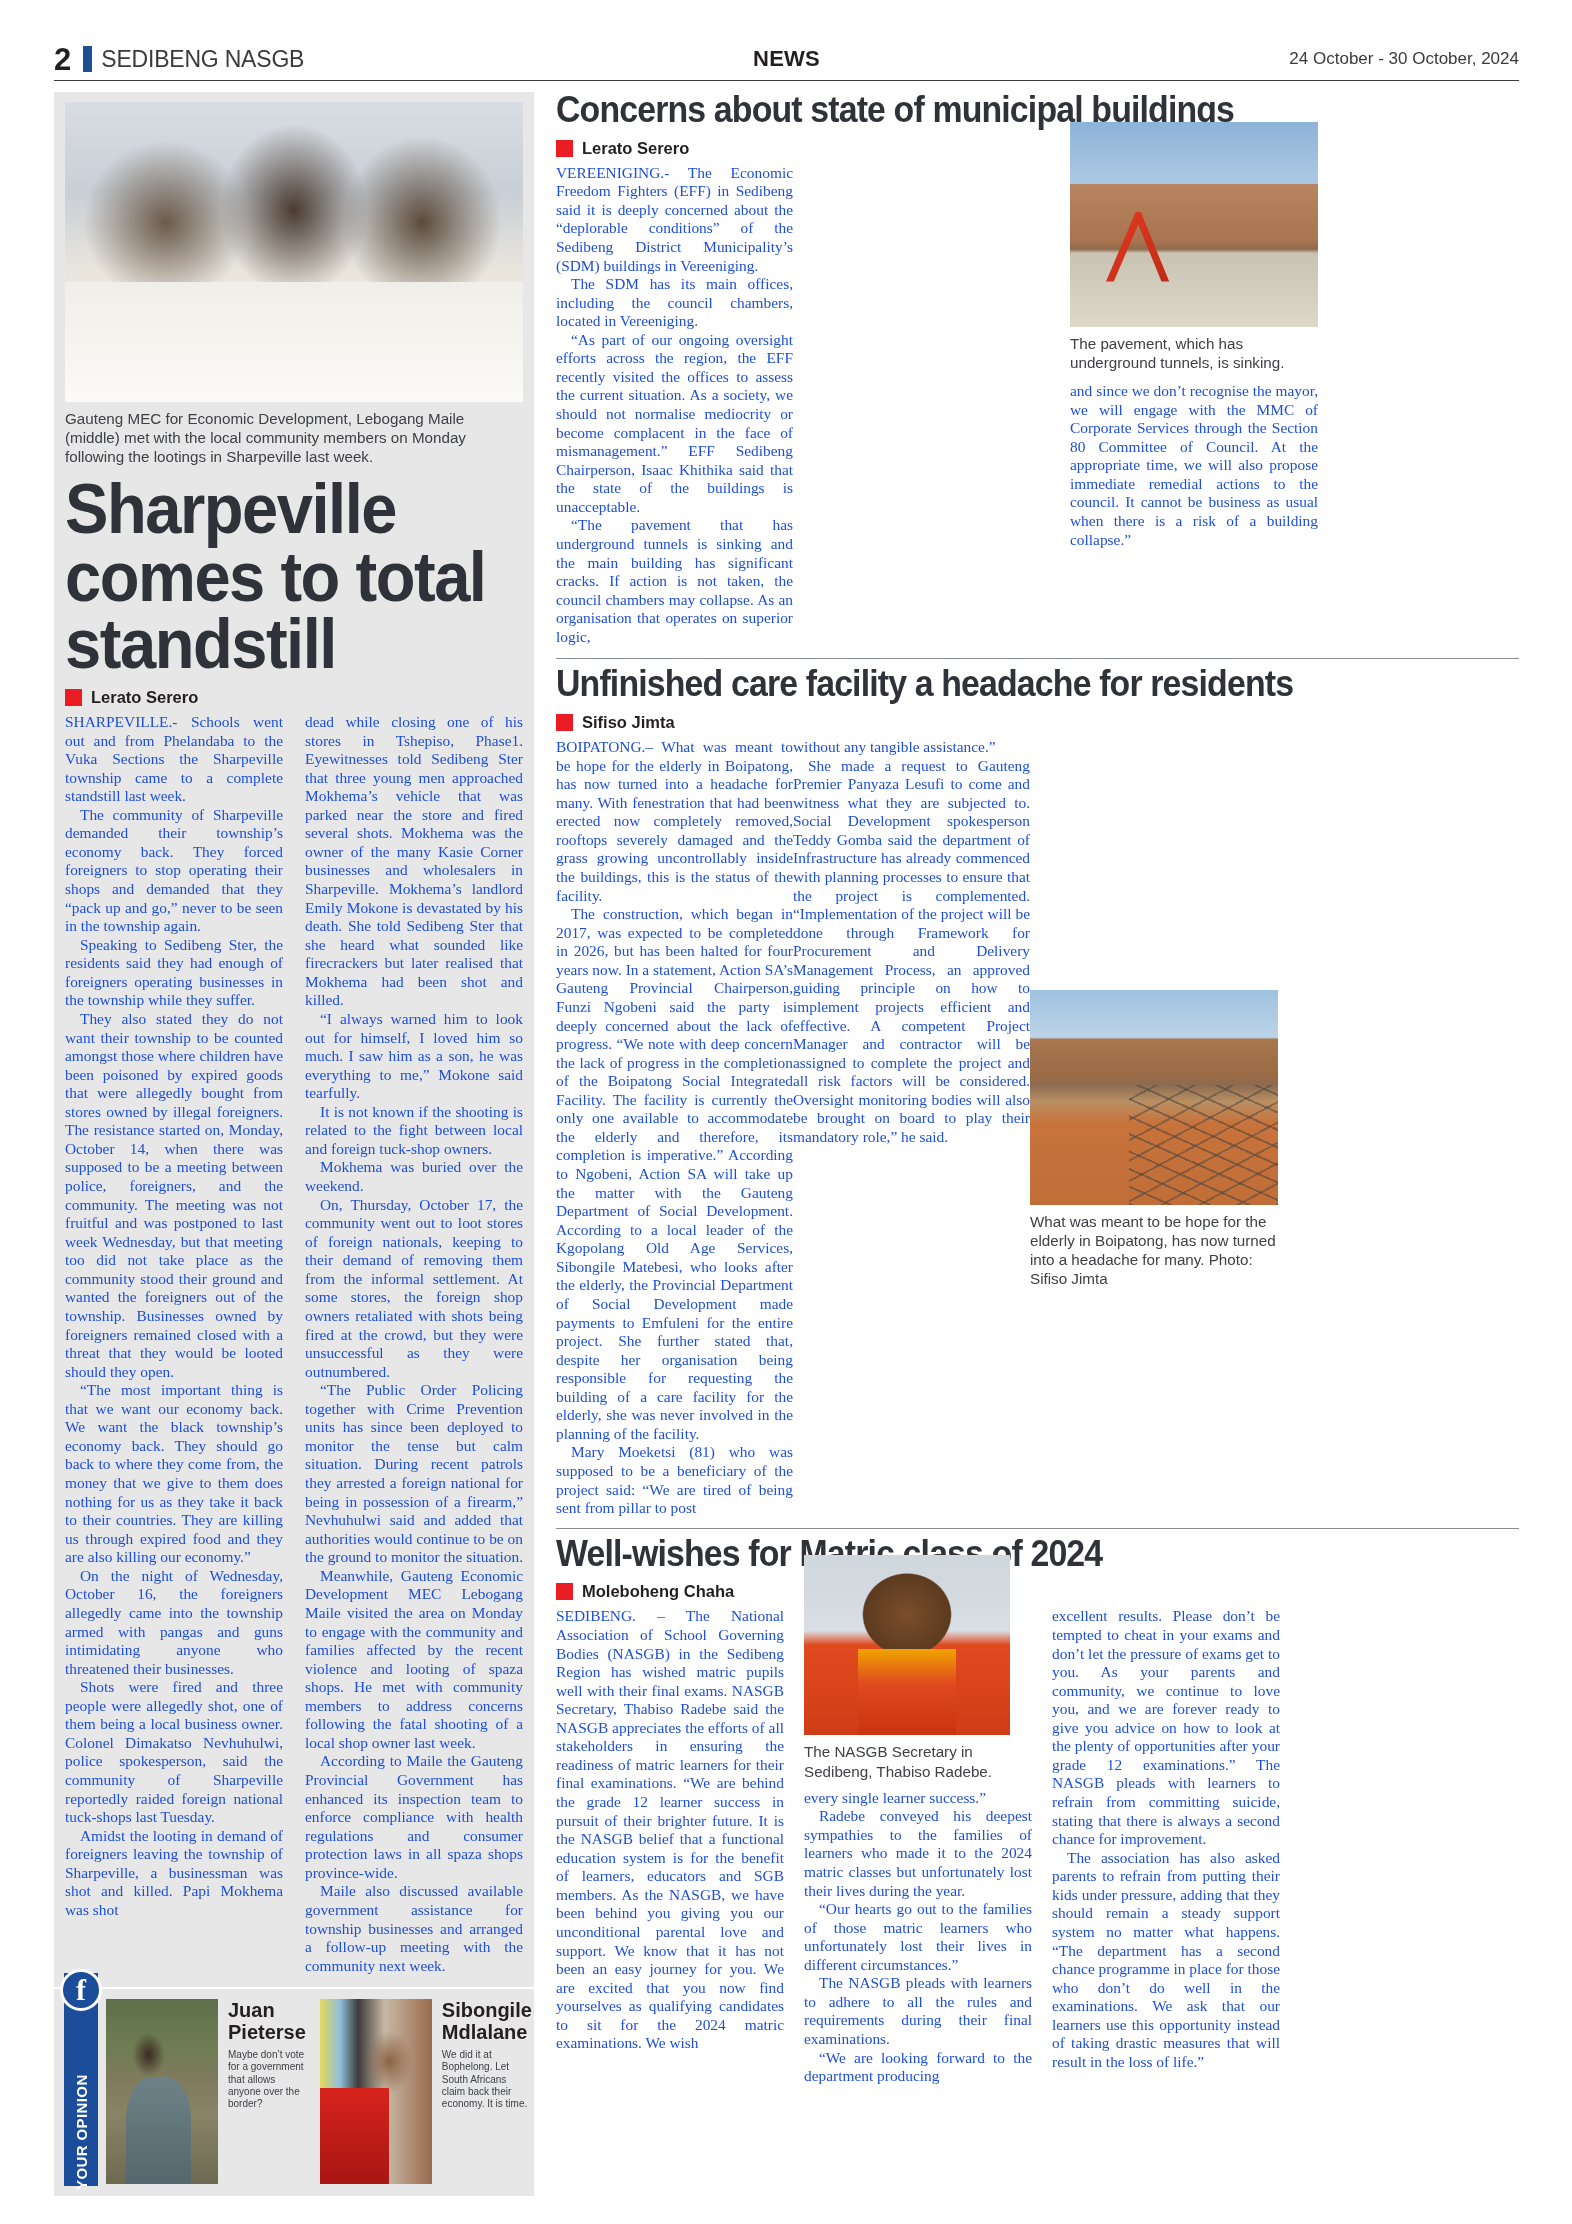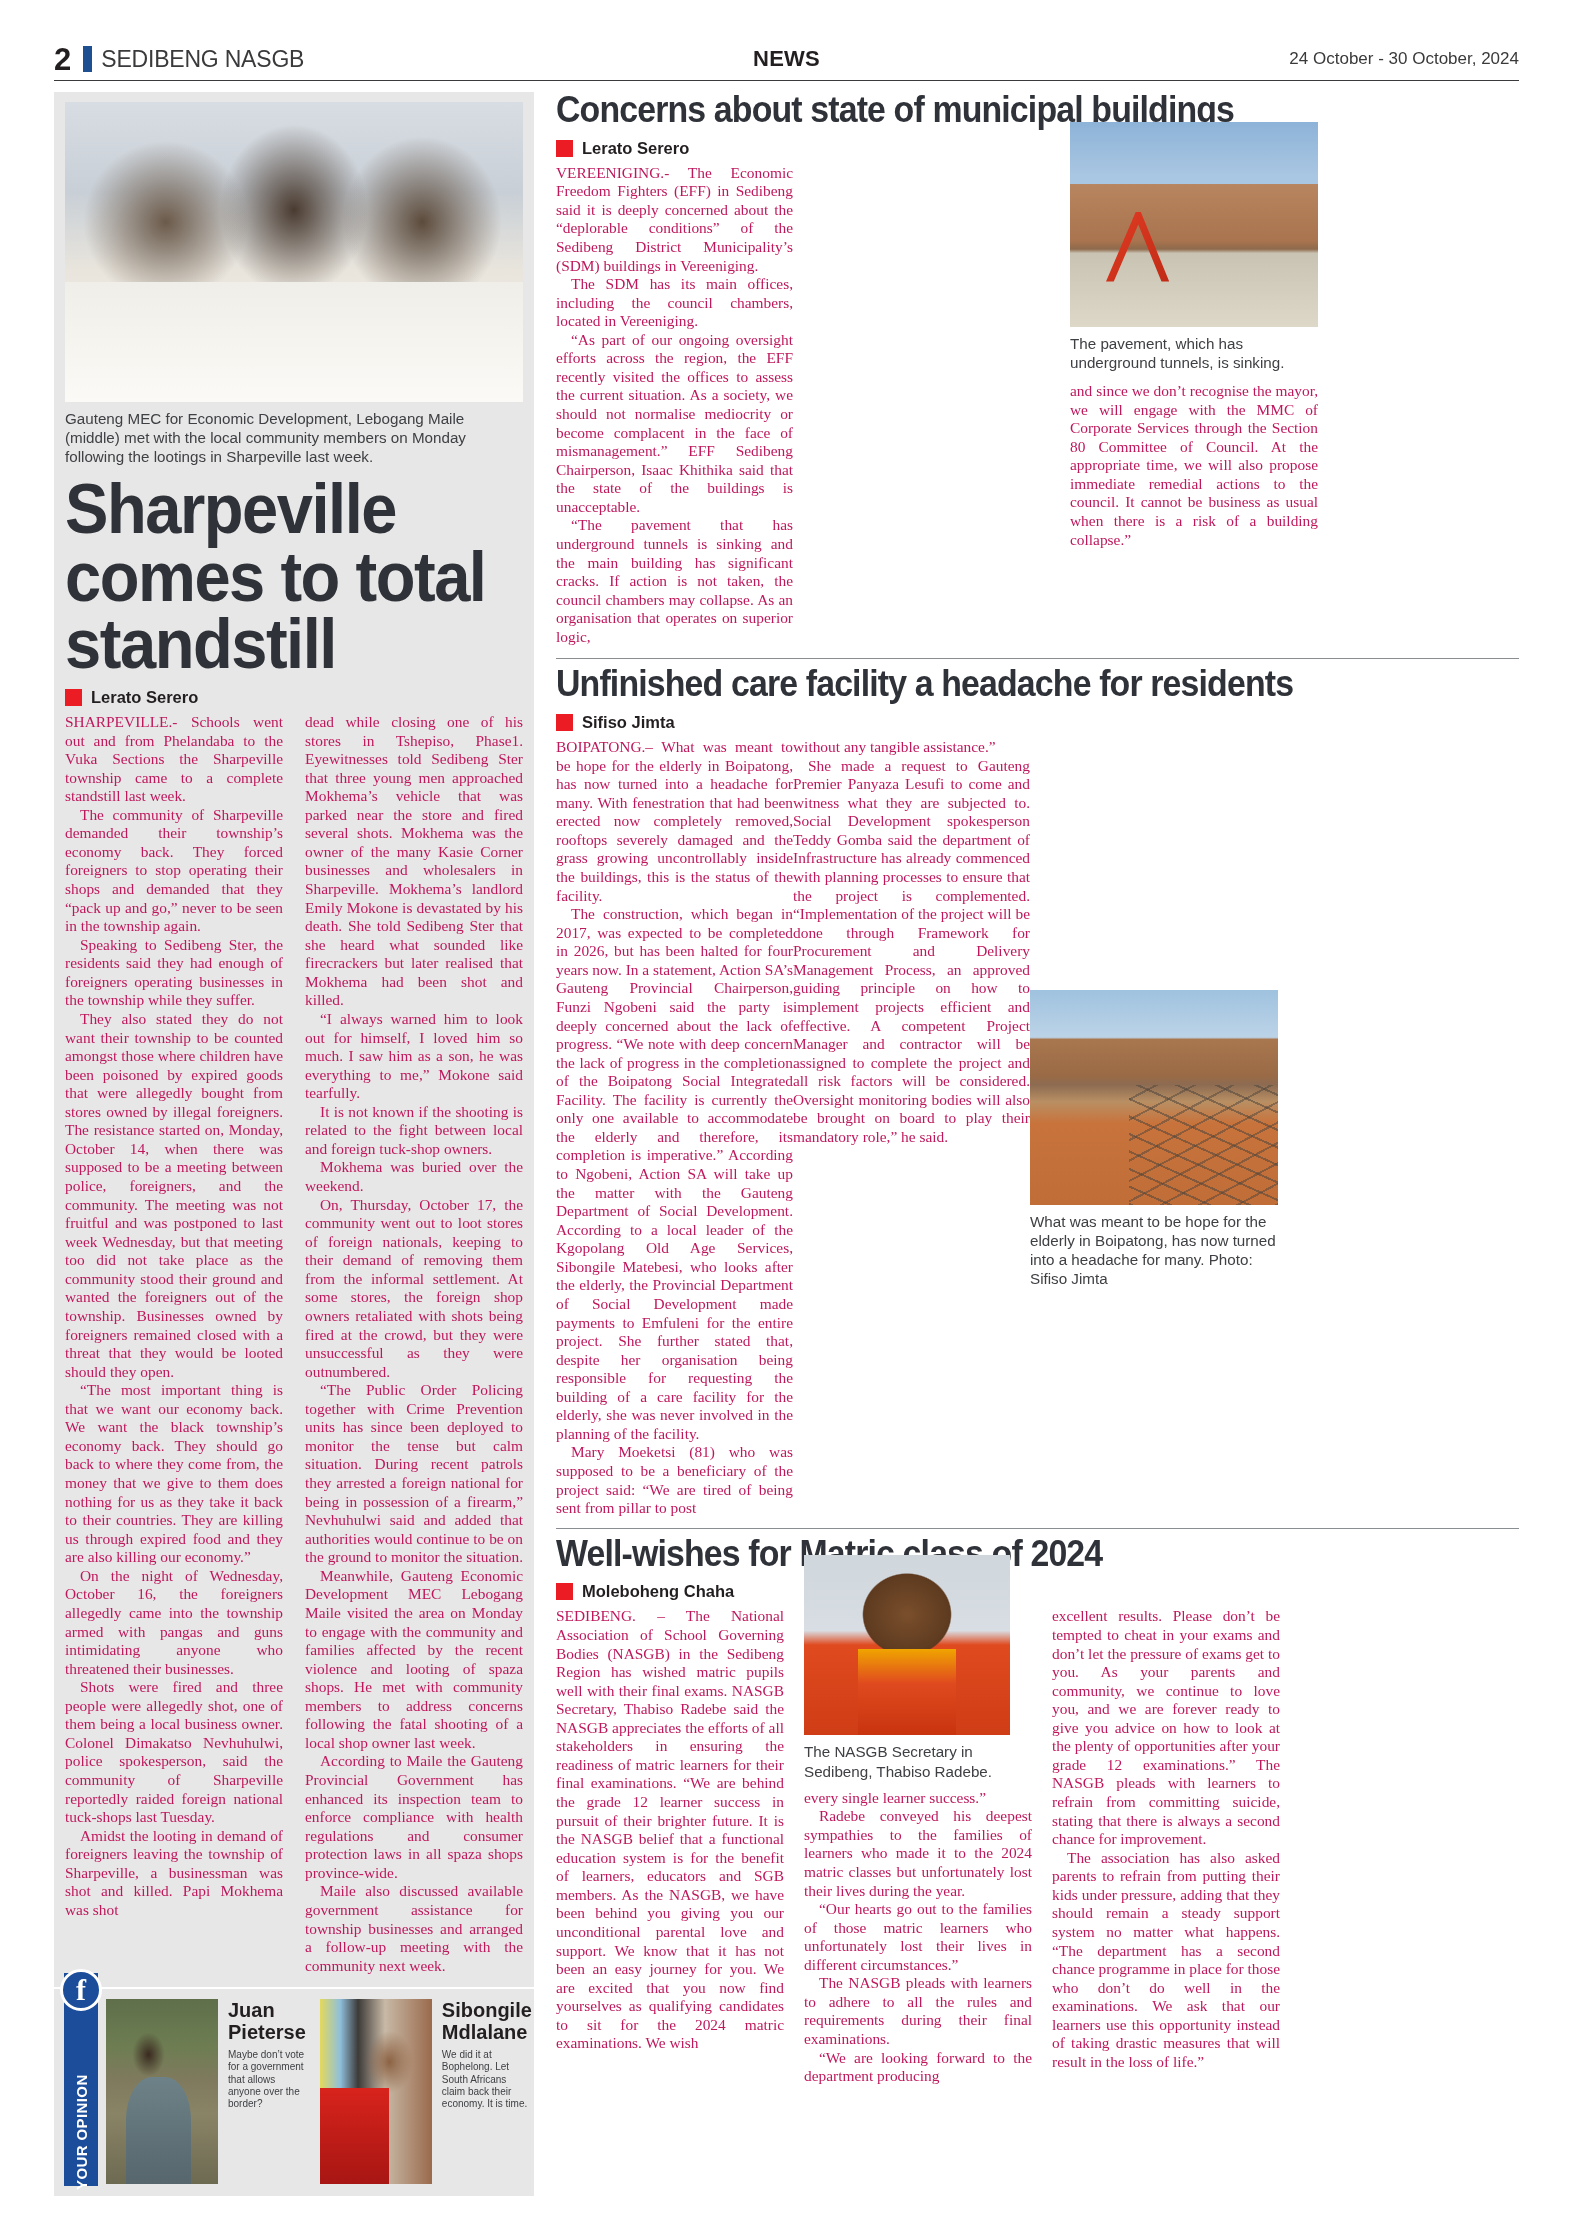--- a/index.html
+++ b/index.html
@@ -76,21 +76,21 @@
   }
   .headline-sec {
     font-family:"Liberation Sans", sans-serif;
     font-weight:bold;
     font-size:37px; line-height:1.02; letter-spacing:-0.9px;
     color:#2f3238; margin:0 0 4px 0;
     transform:scaleX(0.94); transform-origin:left center;
   }
   .sec-rule { border-top:1px solid #8a8d92; margin:0 0 7px 0; }
 
-  .body-text { font-family:"Liberation Serif", serif; font-size:15.4px; line-height:1.205; text-align:justify; color:#be185d; }
+  .body-text { font-family:"Liberation Serif", serif; font-size:15.4px; line-height:1.205; text-align:justify; color:#1d4ed8; }
   .body-text p { margin:0; text-indent:15px; }
   .body-text p.noind { text-indent:0; }
 
   
   .opinion-wrap {
     position:relative; background:#e7e7e7; padding:10px 12px 12px 52px;
     display:flex; gap:14px;
   }
   .opinion-rail {
     position:absolute; left:10px; top:-16px; width:34px; bottom:10px;

